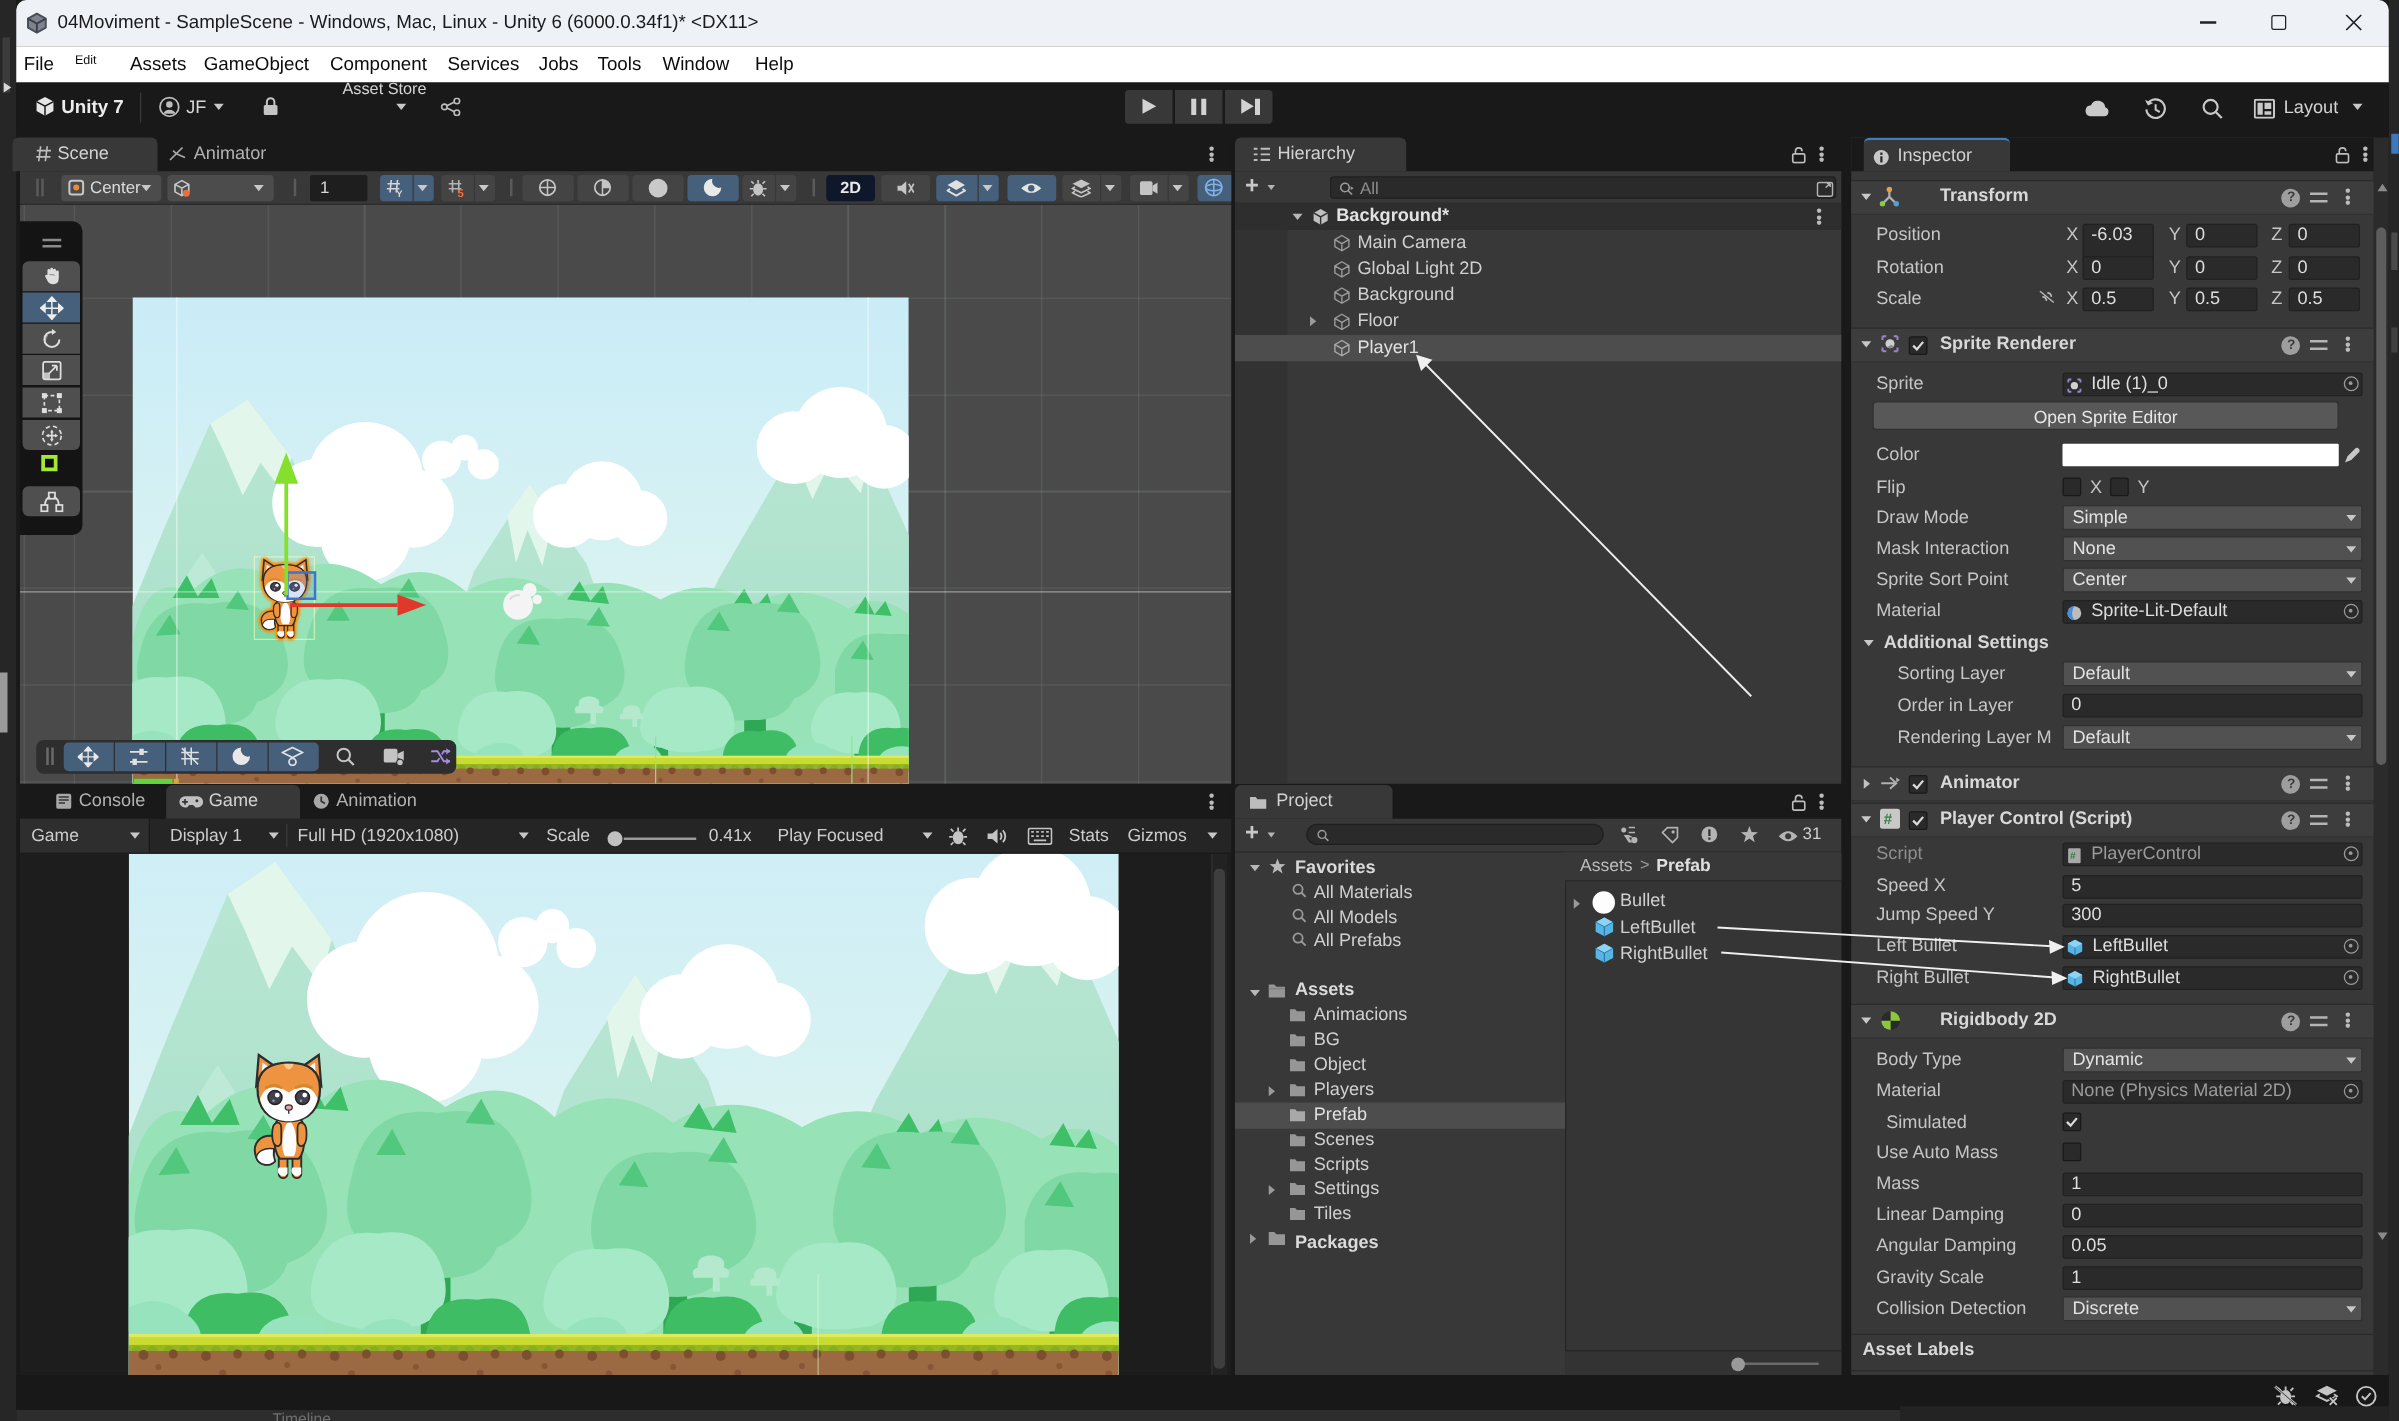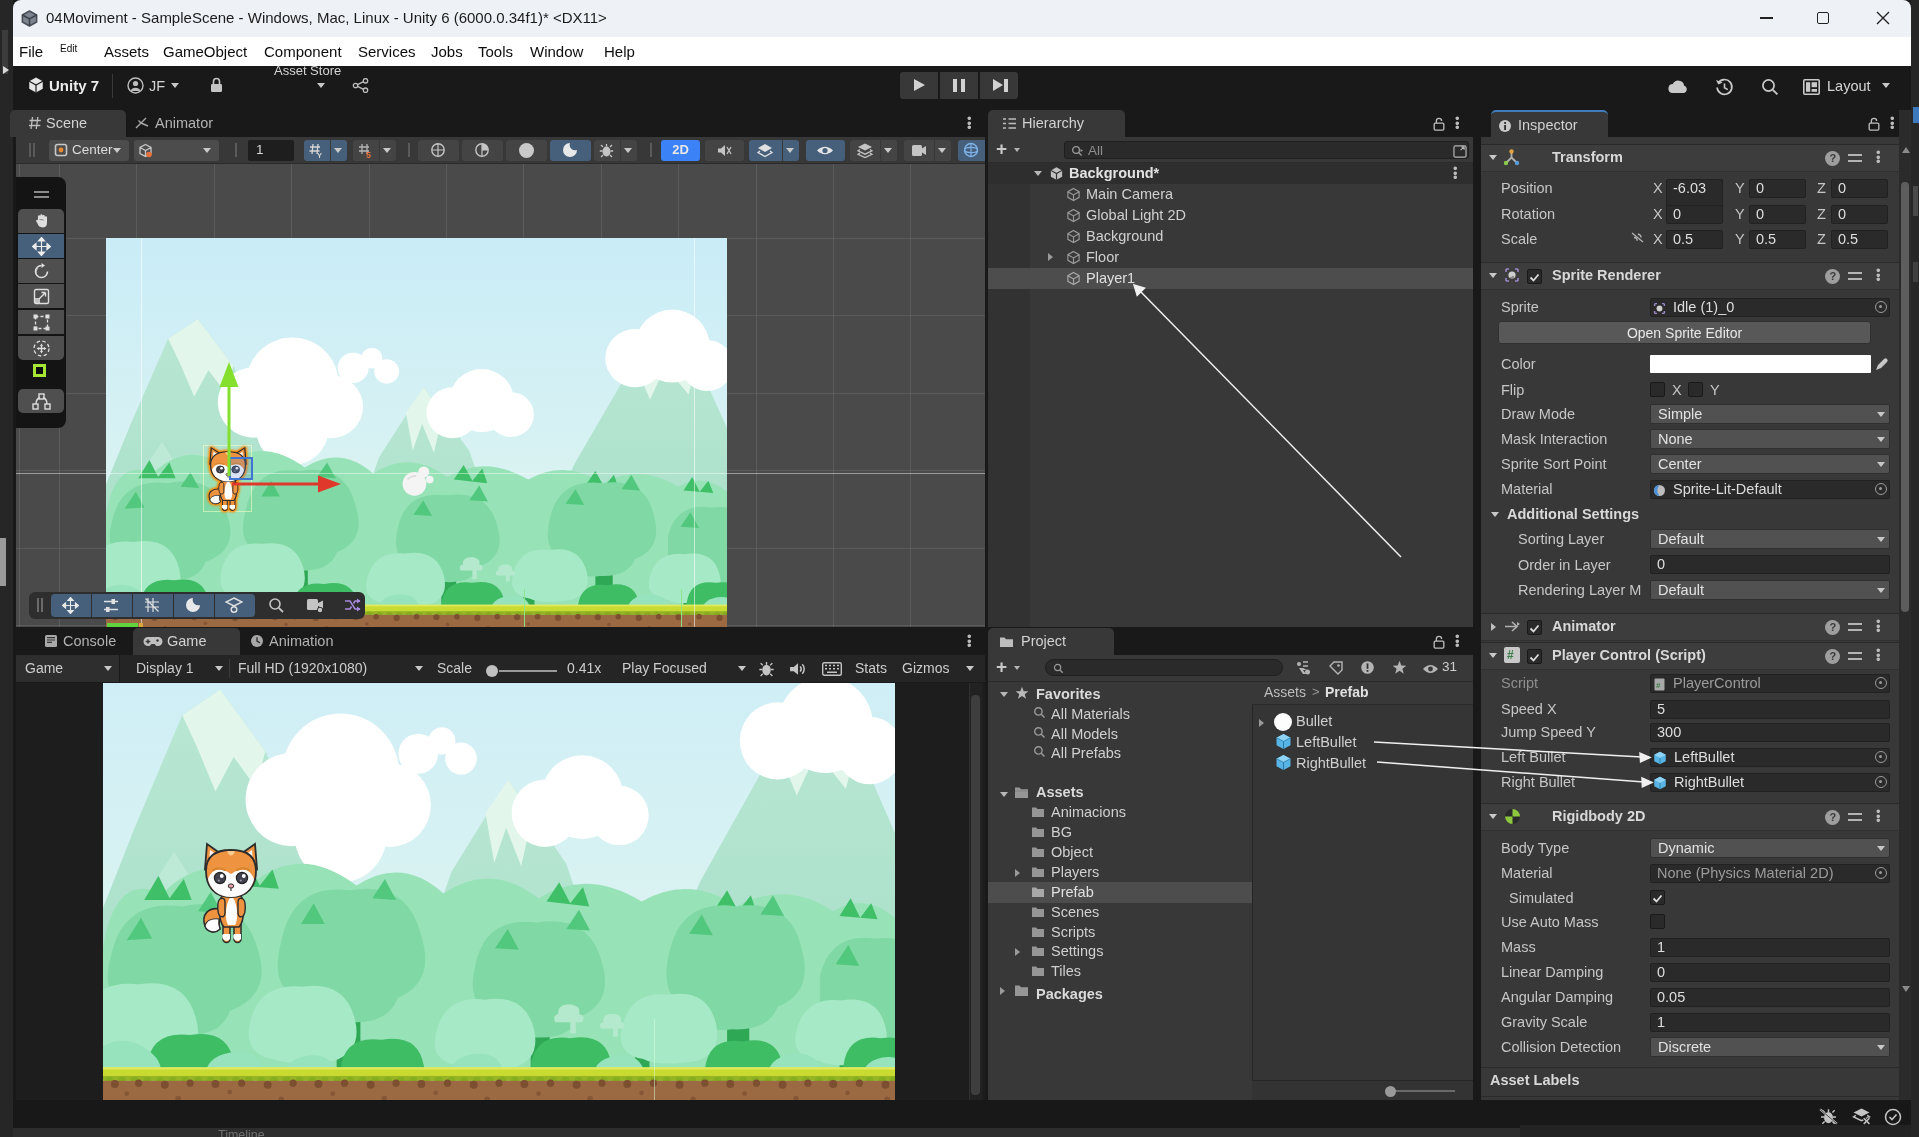--- a/index.html
+++ b/index.html
@@ -490,21 +490,21 @@
     <div class="abs" style="left:578px;top:2.5px;width:26px;height:21px;background:#444;border-radius:3px 0 0 3px;">
       <svg class="abs" style="left:5px;top:3px" width="15" height="15" viewBox="0 0 15 15">
           <ellipse cx="7.5" cy="8.5" rx="4" ry="5" fill="#c4c4c4"></ellipse>
           <path d="M7.5 3.5 V1 M4 4 L2 2 M11 4 L13 2 M3.5 8 H0.8 M11.5 8 H14.2 M4 12 L2 14 M11 12 L13 14" stroke="#c4c4c4" stroke-width="1.3"></path>
         </svg>
     </div>
     <div class="abs" style="left:604.5px;top:2.5px;width:16px;height:21px;background:#444;border-radius:0 3px 3px 0;">
         <div class="caret" style="left:3px;top:8px;"></div>
       </div>
     <div class="abs" style="left:634px;top:6px;width:1.5px;height:14px;background:#5a5a5a;"></div>
-    <div class="abs" style="left:645px;top:2.5px;width:39px;height:21px;background:#3b82f6;border-radius:3px;color:#e8e8e8;font-size:13px;font-weight:bold;text-align:center;padding-top:2px;">2D</div>
+    <div class="abs" style="left:645px;top:2.5px;width:39px;height:21px;background:#0f172a;border-radius:3px;color:#e8e8e8;font-size:13px;font-weight:bold;text-align:center;padding-top:2px;">2D</div>
     <div class="abs" style="left:689px;top:2.5px;width:39px;height:21px;background:#444;border-radius:3px;">
       <svg class="abs" style="left:11px;top:3px" width="16" height="15" viewBox="0 0 16 15">
           <path d="M2 5.5 H5 L9 2 V13 L5 9.5 H2 Z" fill="#c4c4c4"></path>
           <path d="M11 4 L15 11 M15 4 L11 11" stroke="#c4c4c4" stroke-width="1.3"></path>
         </svg>
     </div>
     <div class="abs" style="left:733px;top:2.5px;width:33px;height:21px;background:#46607c;border-radius:3px 0 0 3px;">
       <svg class="abs" style="left:8px;top:3px" width="16" height="15" viewBox="0 0 16 15">
           <path d="M8 1 L15 5 L8 9 L1 5 Z" fill="#e0e0e0"></path>
           <path d="M3 8 L1 9.5 L8 13.5 L15 9.5 L13 8" fill="none" stroke="#e0e0e0" stroke-width="1.4"></path>

